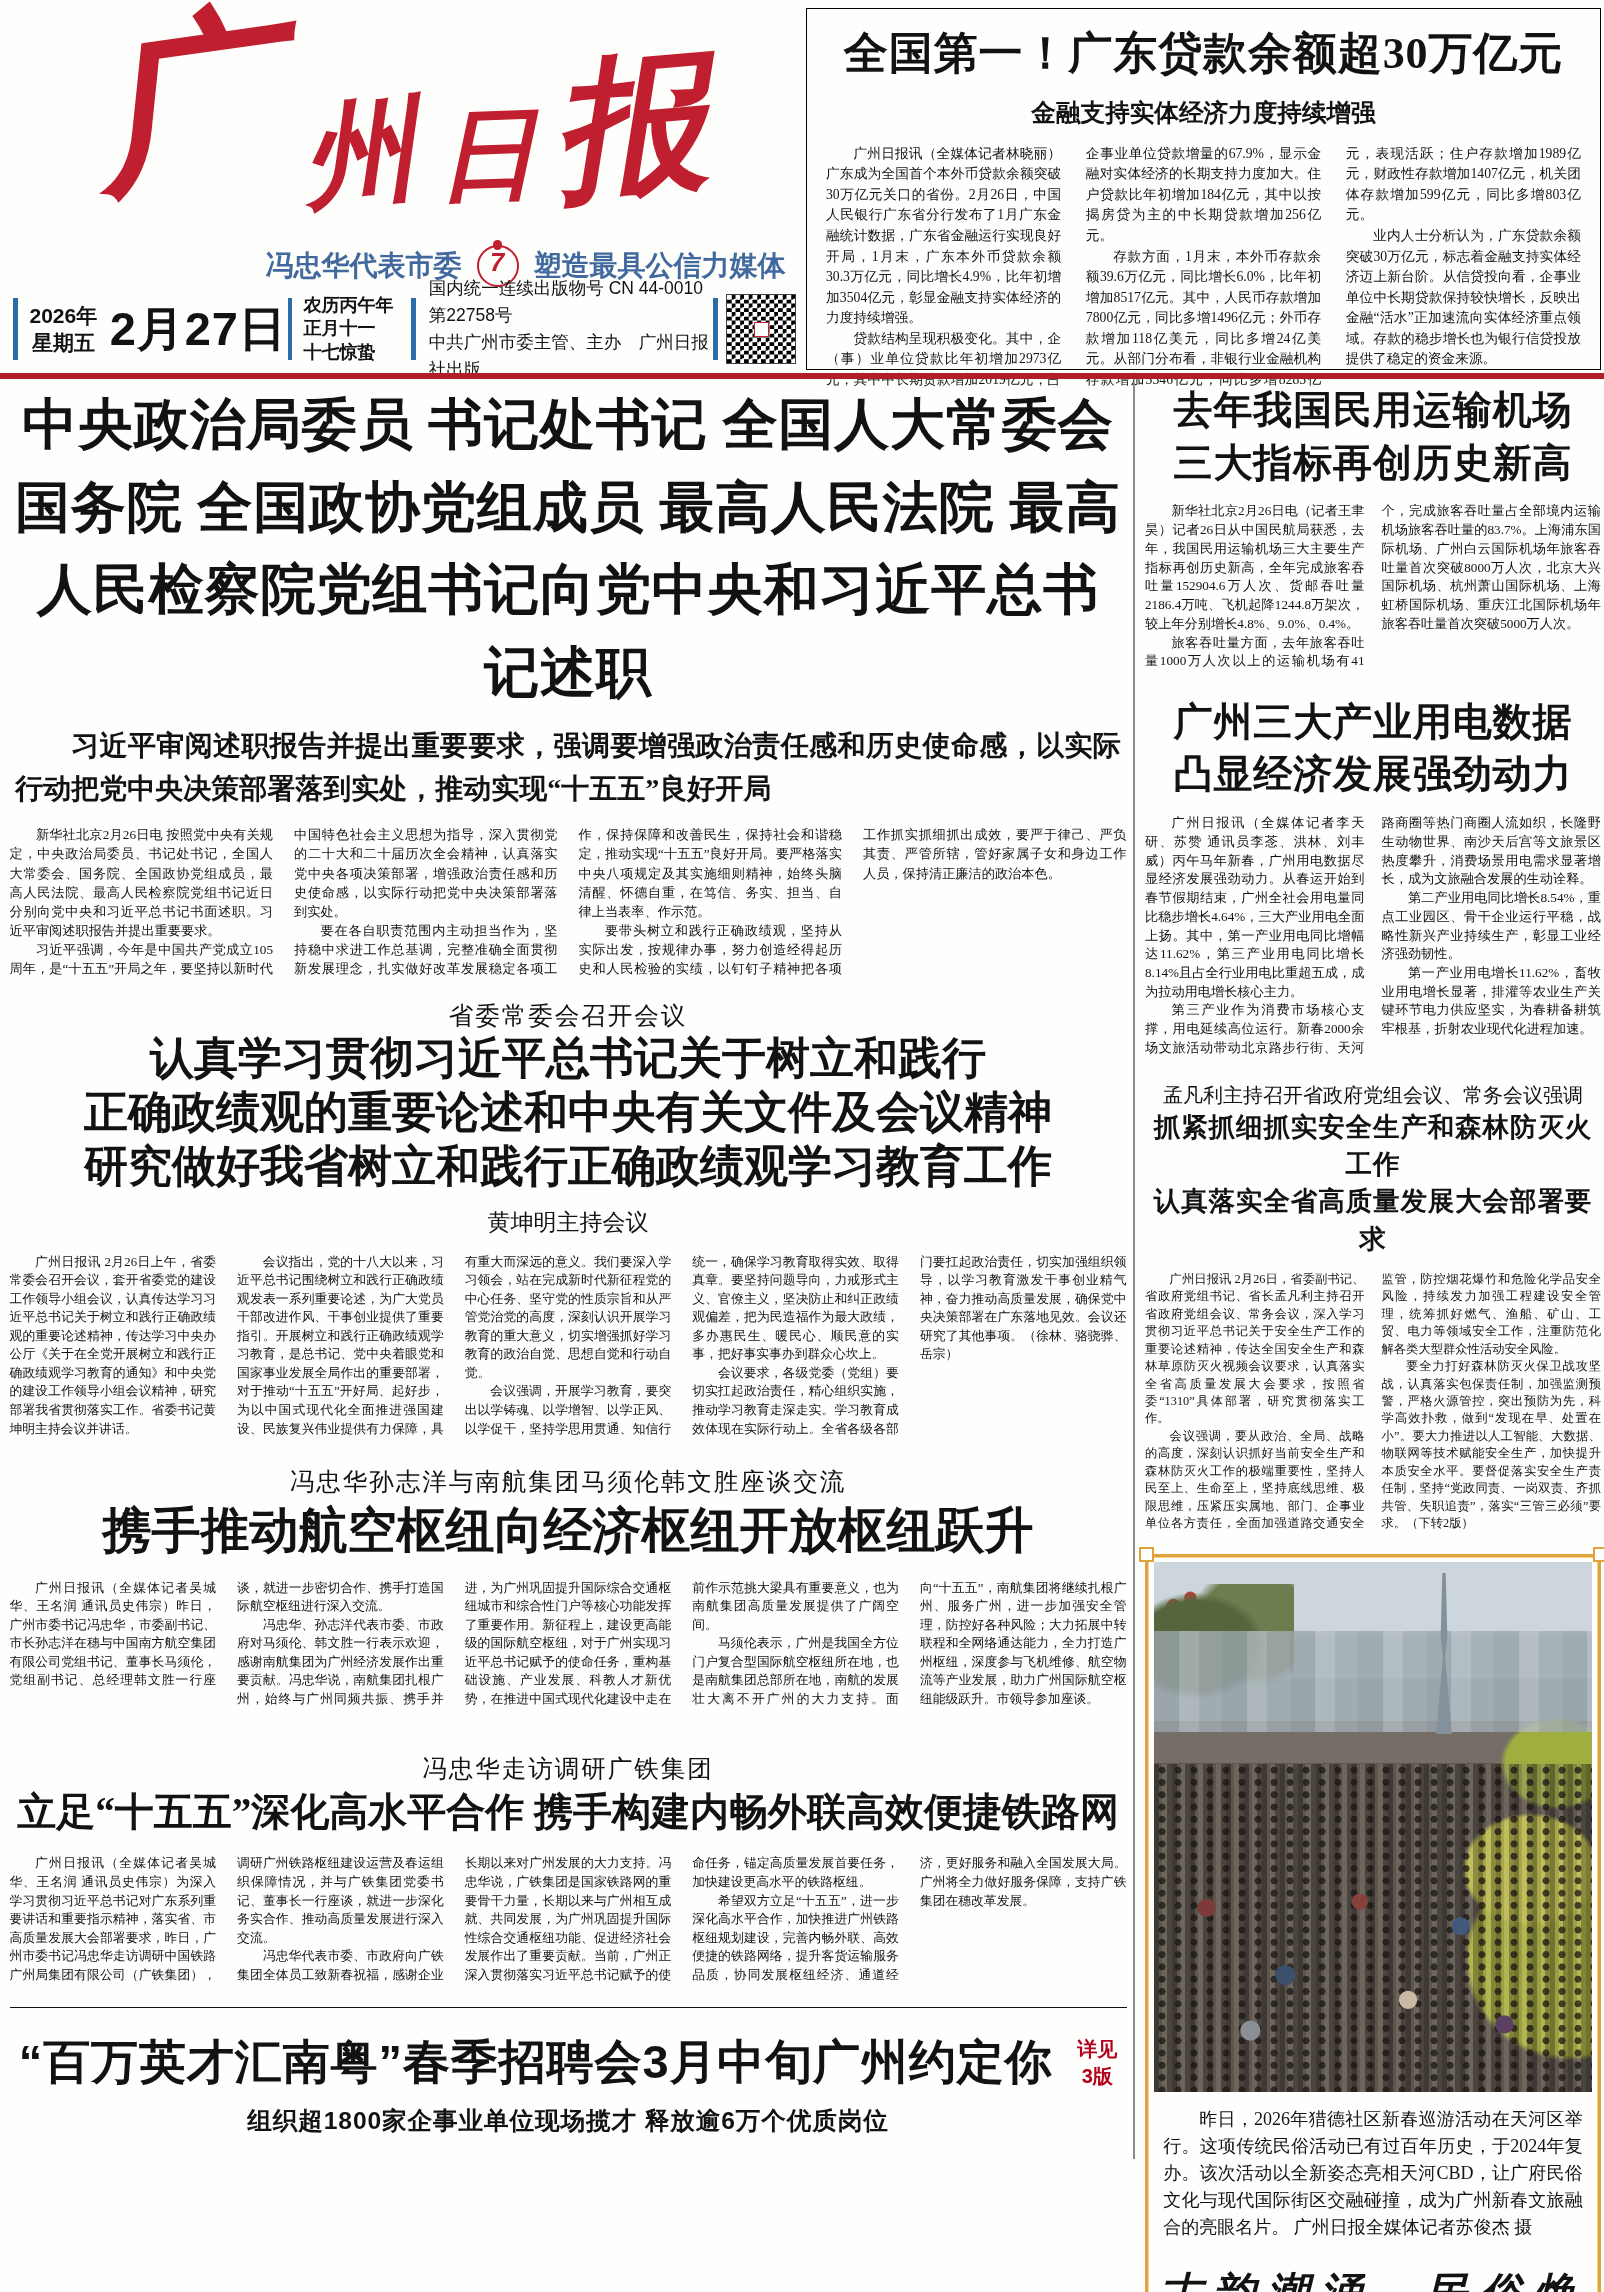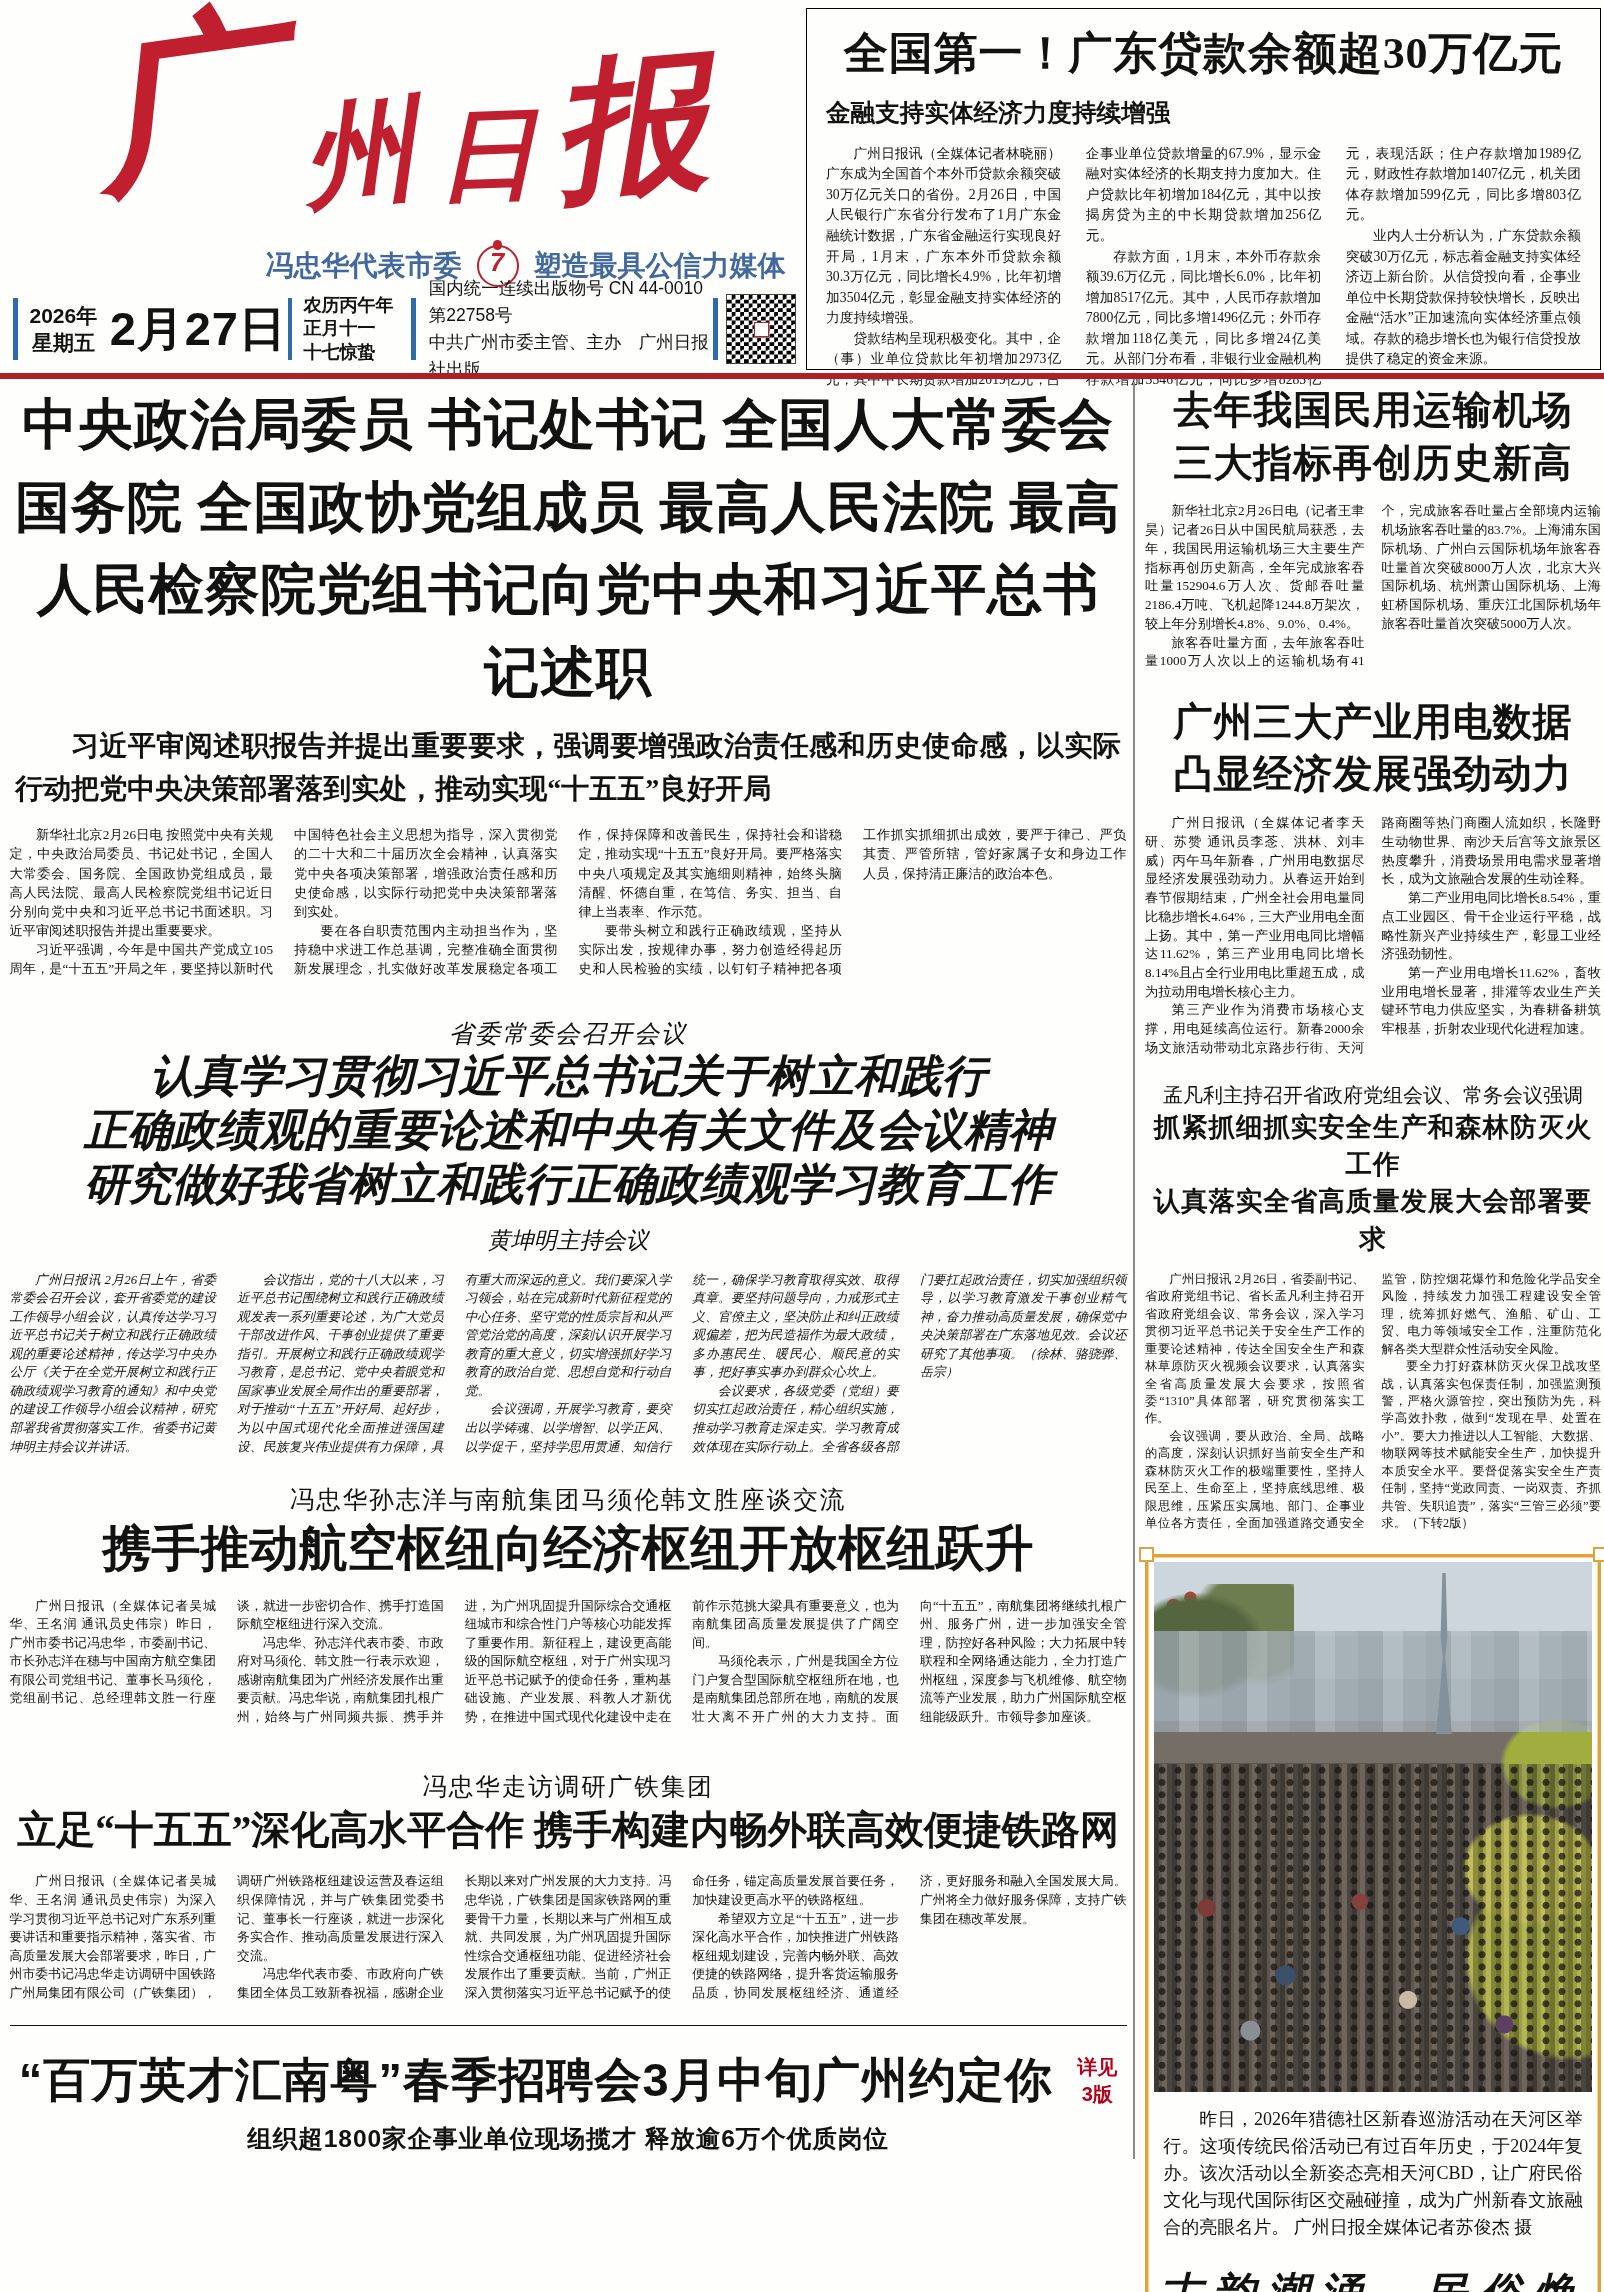--- a/index.html
+++ b/index.html
@@ -27,35 +27,35 @@
   #dl-lunar{width:125px;font-size:18px;font-weight:bold;align-items:flex-start;padding-left:11.4px;}
   #dl-pub{width:331px;font-size:17.5px;line-height:1.55;align-items:flex-start;padding-left:13.2px;}
   #qr{width:68px;height:68px;margin-left:9.5px;position:relative;flex:0 0 auto;
       background:conic-gradient(#000 25%,#fff 0 50%,#000 0 75%,#fff 0) 0 0/8.5px 8.5px;outline:0.9px solid #444;}
   #qr::after{content:"";position:absolute;left:26.5px;top:26.5px;width:15px;height:15px;background:#fff;border:1.9px solid #c01f2f;box-sizing:border-box;}
 
   
   #loan-box{position:absolute;left:806px;top:7.6px;width:795px;height:362px;border:1.9px solid #000;
             box-sizing:border-box;padding:15px 19px 9.5px;}
   #loan-head{font-size:44px;font-weight:900;text-align:center;letter-spacing:0.9px;}
-  #loan-sub{font-size:24.6px;margin-top:13.2px;font-weight:bold;}
+  #loan-sub{font-size:24.6px;text-align:center;margin-top:13.2px;font-weight:bold;}
   #loan-body{margin-top:15px;column-count:3;column-gap:24.6px;font-size:13.7px;line-height:1.5;text-align:justify;}
   #loan-body p{margin:0;text-indent:2em;}
   #red-rule{position:absolute;left:0;top:373px;width:1604px;height:5.7px;background:#b01e28;}
 
   
   #leftcol{position:absolute;left:9.5px;top:384px;width:1117px;}
   .kicker{text-align:center;font-size:24.6px;letter-spacing:1.9px;}
   .bigline{text-align:center;font-weight:900;}
   #lead-headline div{font-size:55px;line-height:1.5;letter-spacing:0.9px;}
   #lead-subhead{font-size:28px;font-weight:bold;line-height:1.55;text-indent:2em;text-align:justify;margin:9.5px 5.7px 0;}
   .bodycols{margin-top:15px;font-size:13.2px;line-height:1.45;text-align:justify;column-gap:21px;}
   .bodycols p{margin:0;text-indent:2em;}
   #lead-body{column-count:4;}
-  #committee{margin-top:39px;font-style:italic;}
+  #committee{margin-top:21px;}
   #committee-headline div{font-size:44px;line-height:1.22;}
   #committee-byline{text-align:center;font-size:23px;margin-top:13.2px;}
   #committee-body{column-count:5;font-size:12.8px;}
   #aviation{margin-top:26.5px;}
   #aviation-headline{font-size:49px;}
   #aviation-body{column-count:5;font-size:12.8px;}
   #railway{margin-top:44px;}
   #railway-headline{font-size:39px;}
   #railway-body{column-count:5;font-size:12.8px;}
   #banner{margin-top:23px;border-top:1.9px solid #111;padding-top:23px;}

